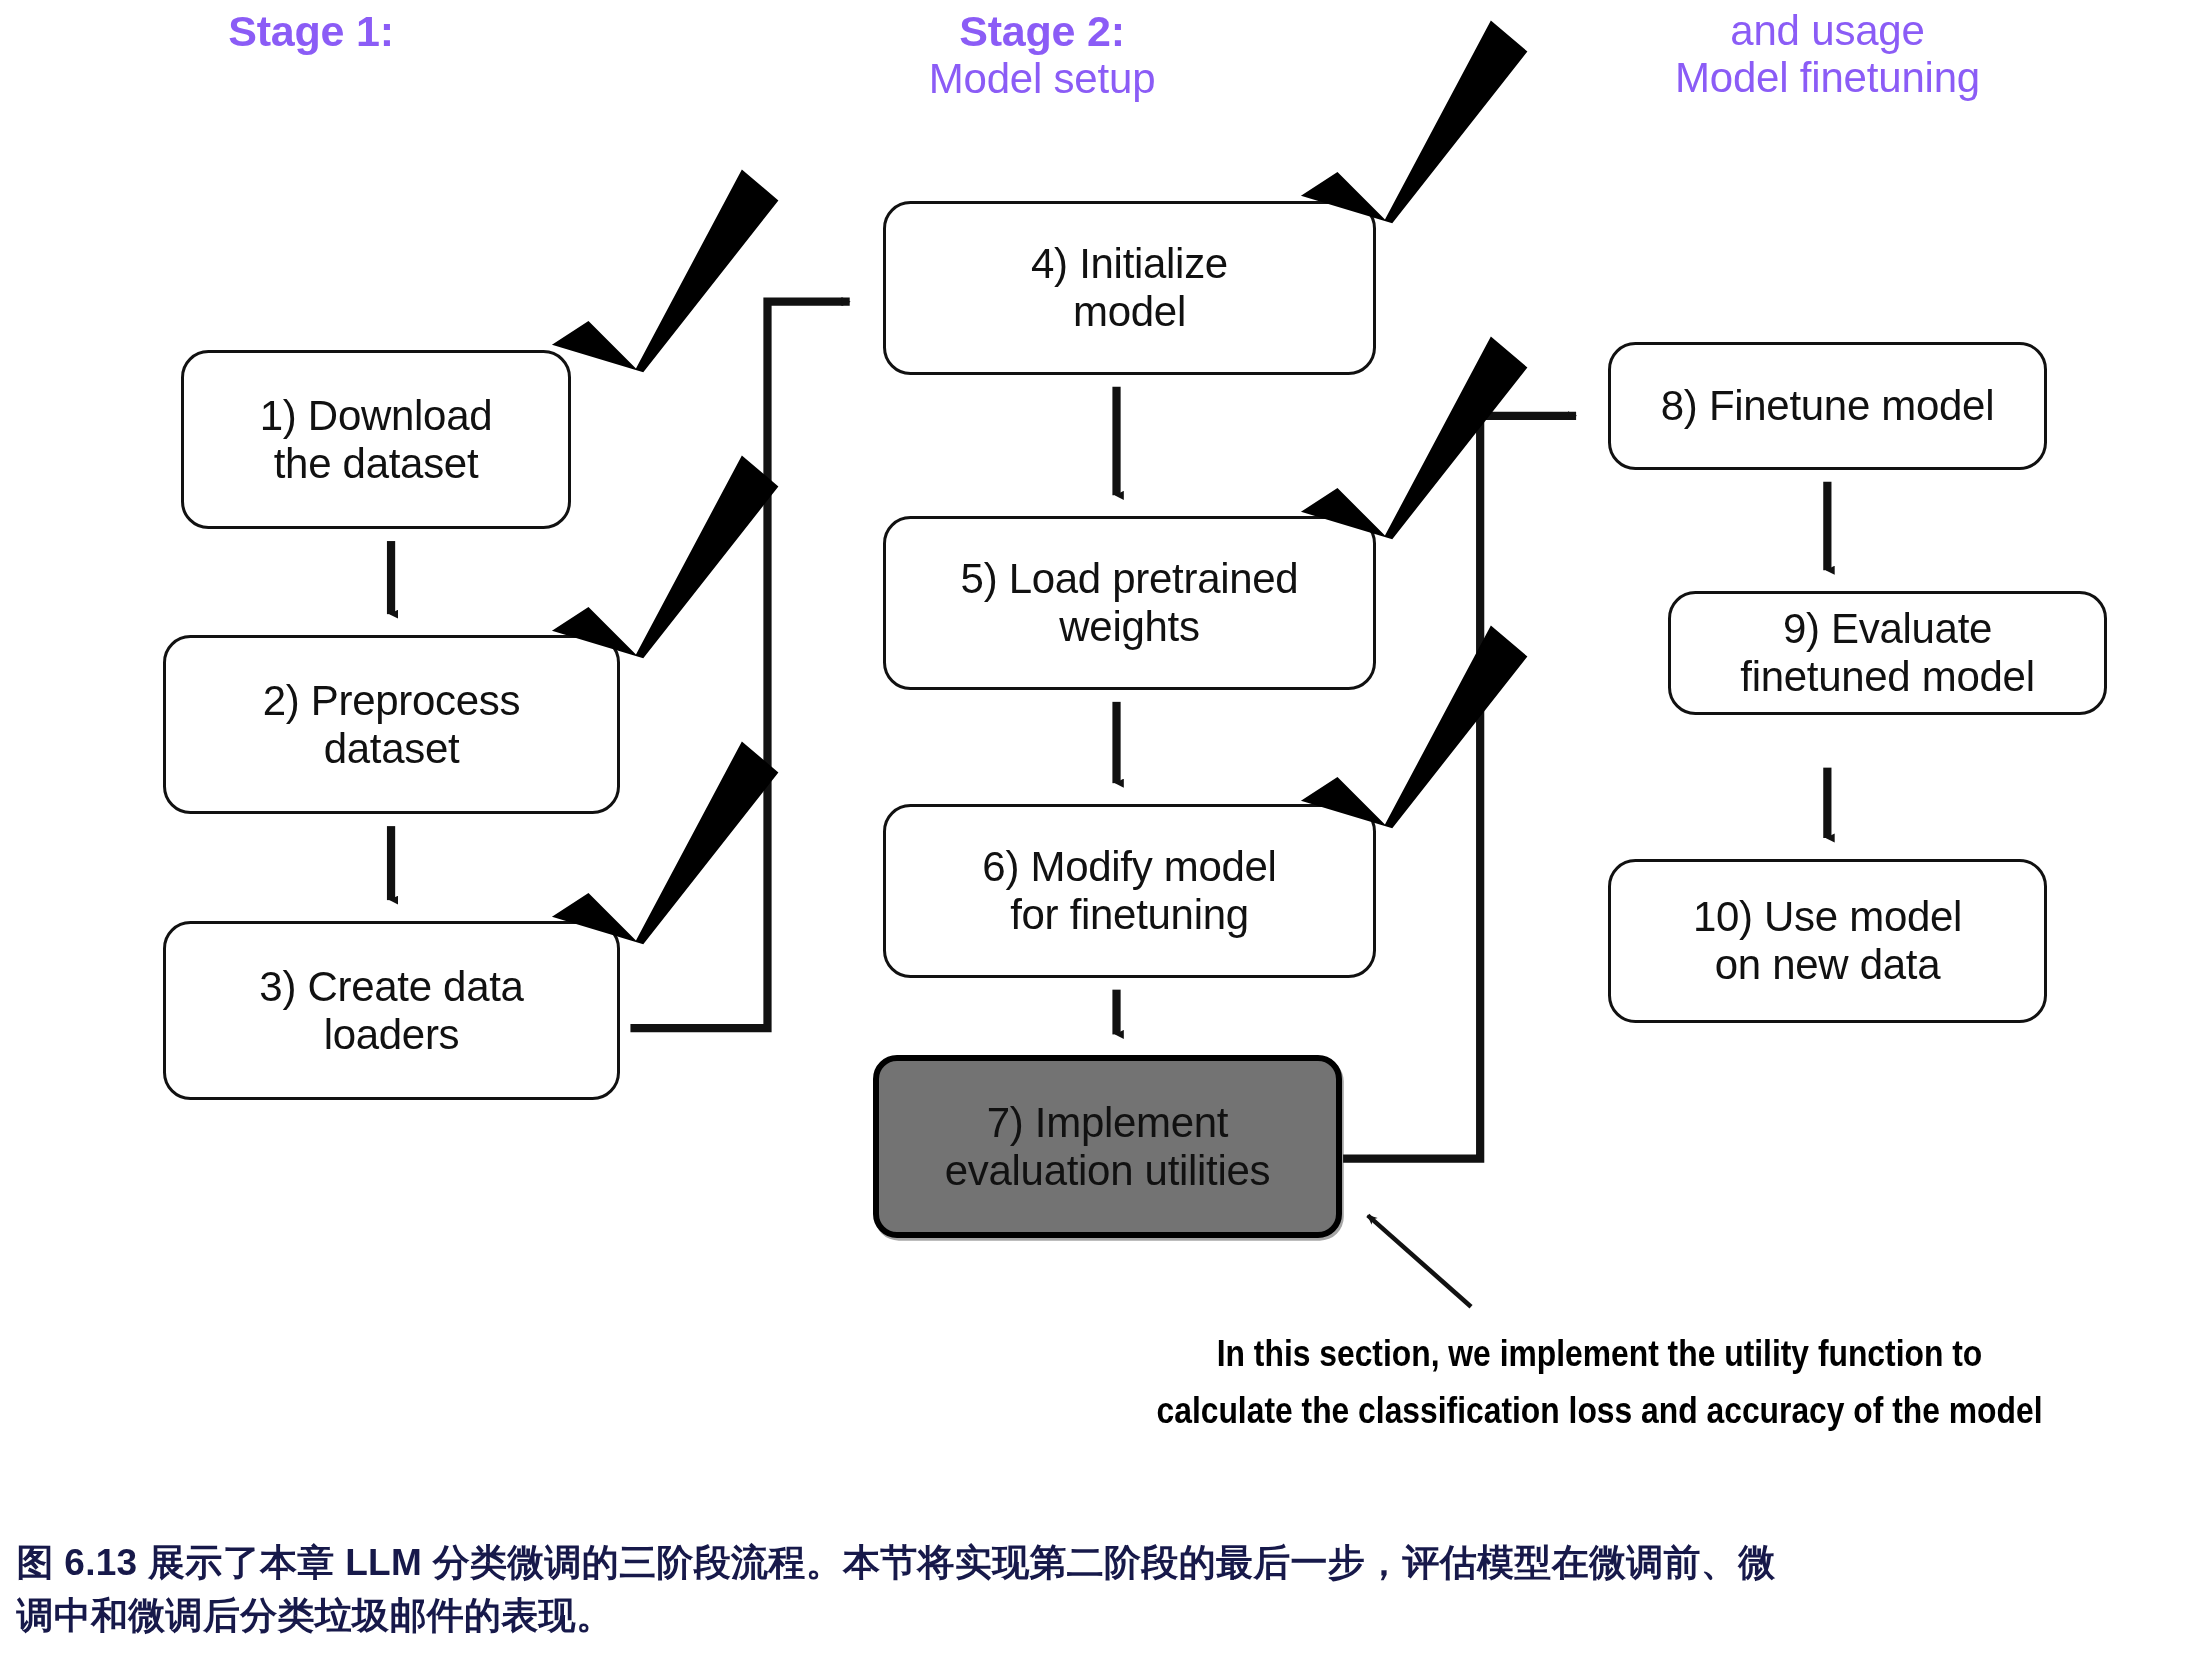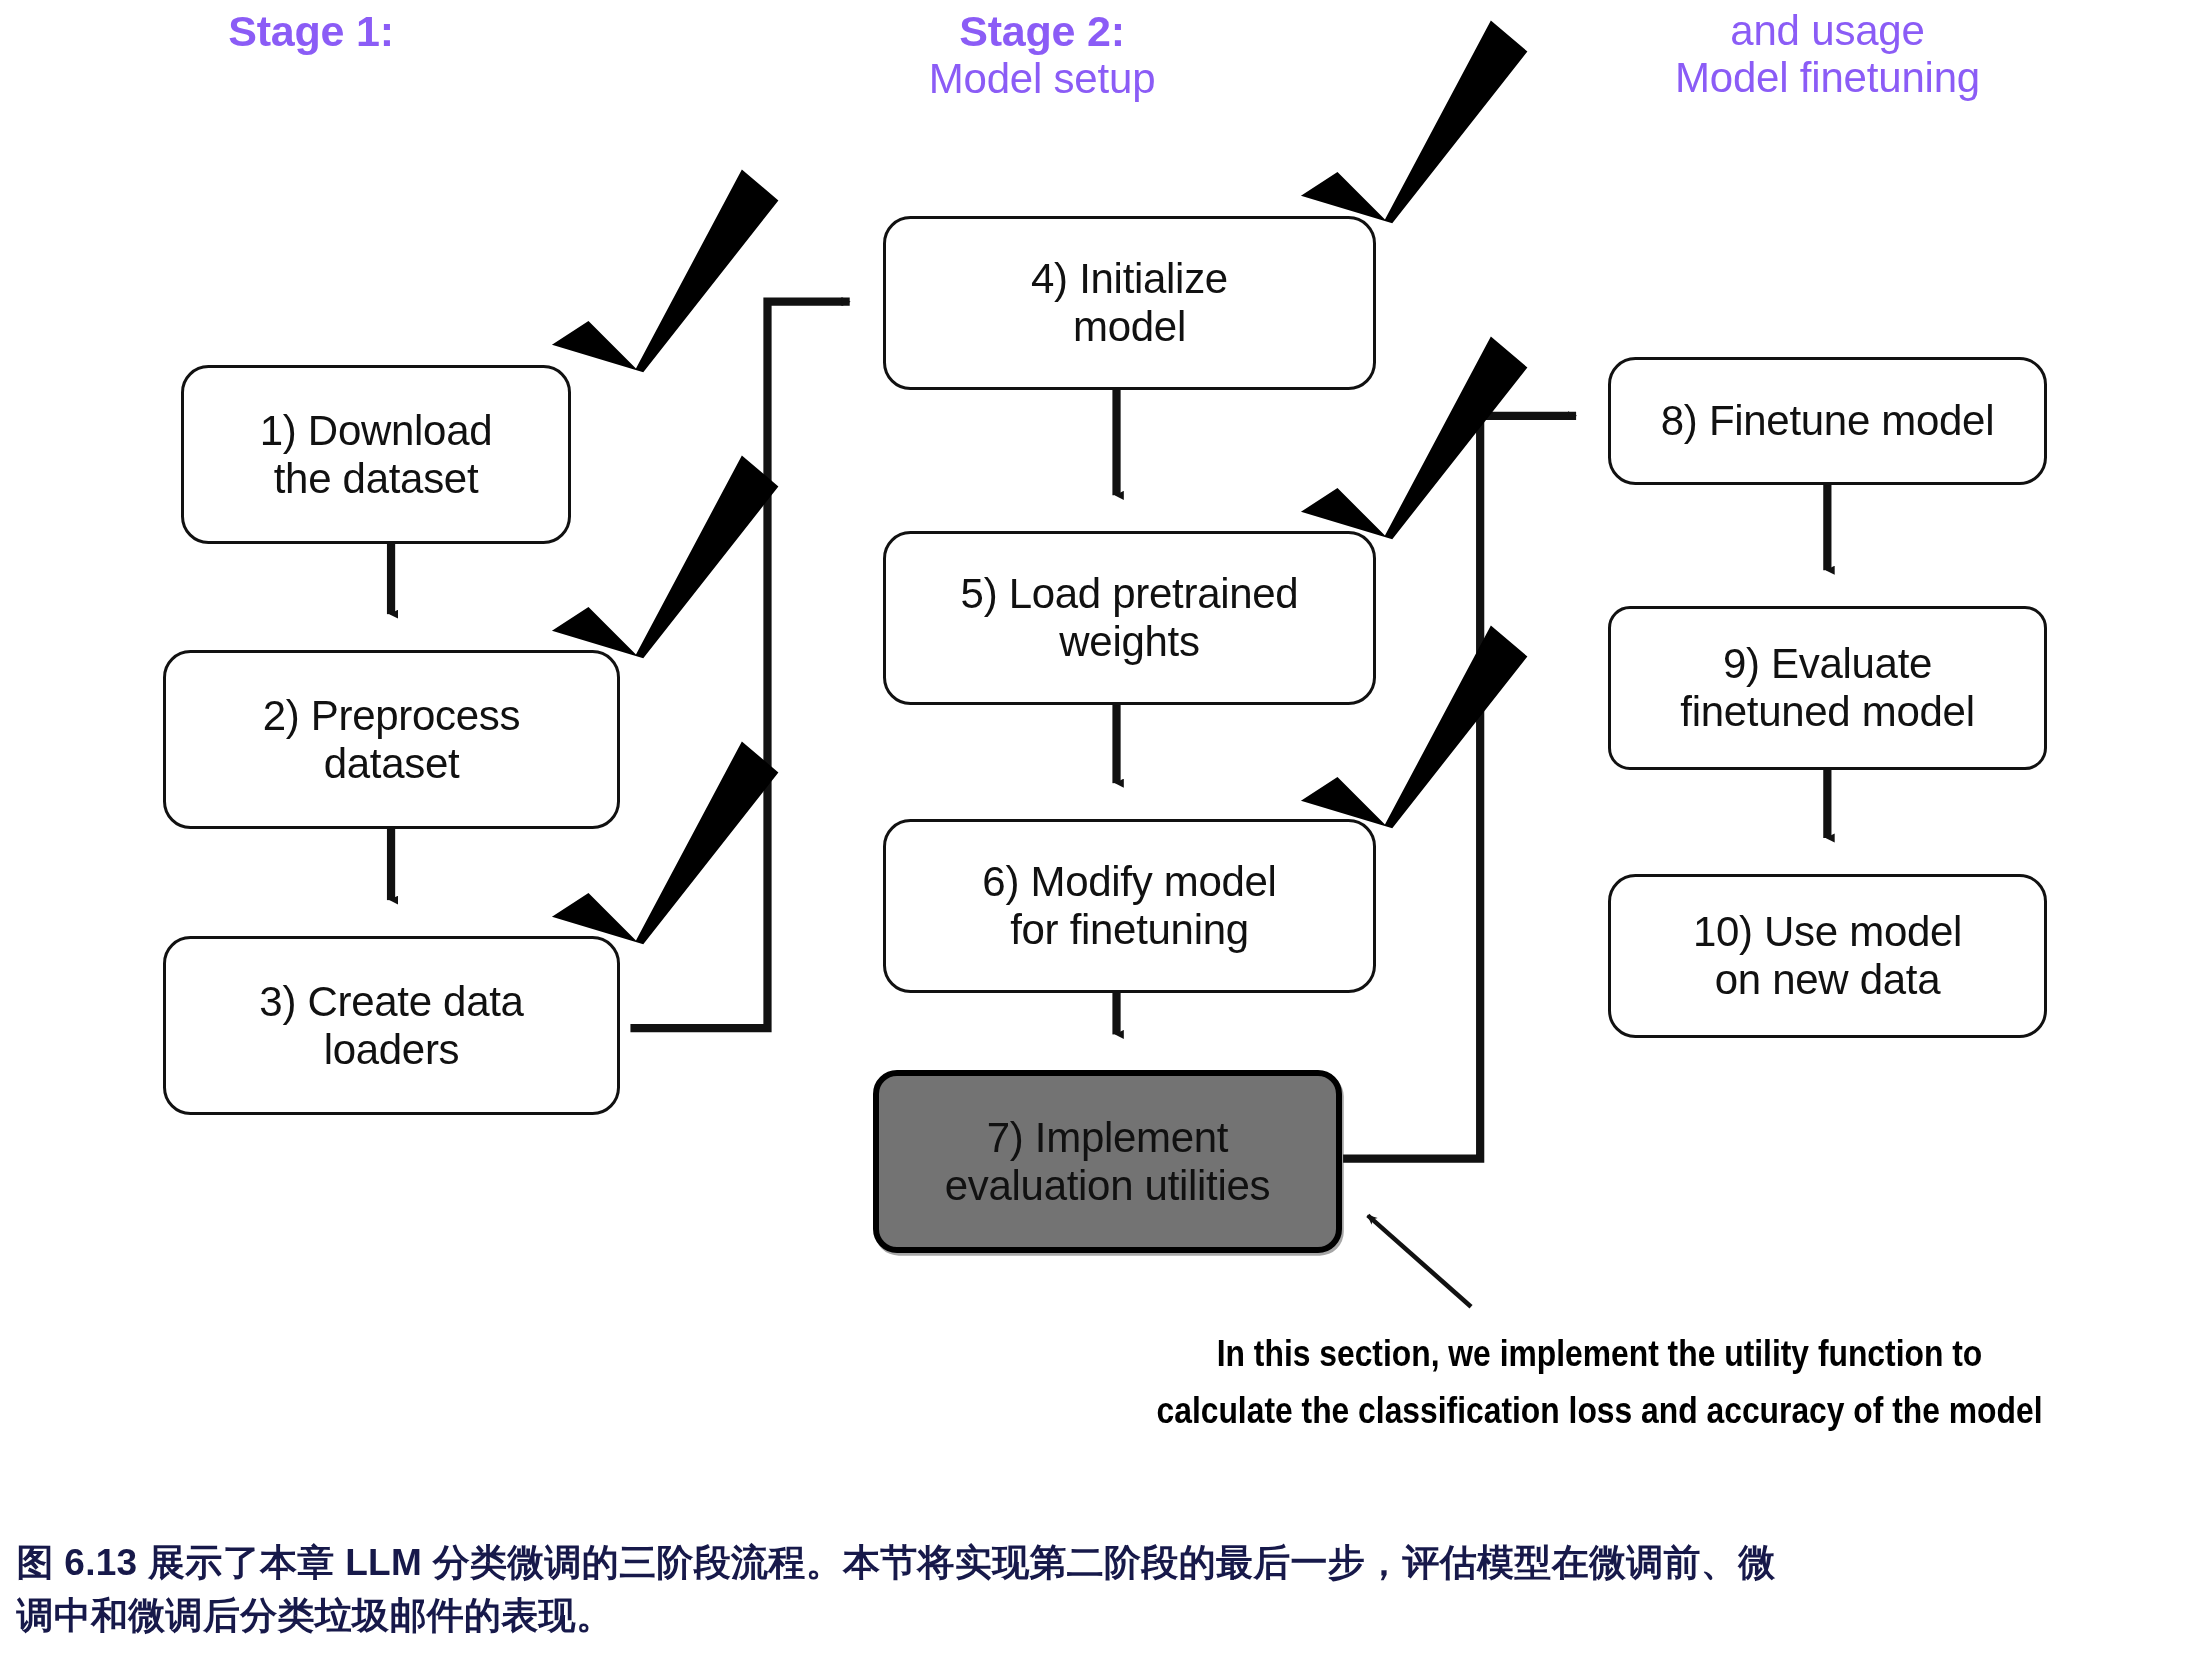--- a/index.html
+++ b/index.html
@@ -52,21 +52,20 @@
     display: flex;
     align-items: center;
     justify-content: center;
     text-align: center;
     padding: 3.7px 12.8px;
     line-height: 1.14;
     font-size: 42px;
     letter-spacing: -0.3px;
     color: #111;
     z-index: 3;
-    margin-top: 15px;
   }
   .node.highlight {
     background: #737373;
     border-width: 6.4px;
     border-color: #000;
     border-radius: 24px;
     box-shadow: 1.8px 2.7px 0 rgba(0,0,0,0.35);
   }
 
   
@@ -75,21 +74,21 @@
   #node-3 { left: 163px; top: 921px; width: 457px; height: 179px; }
 
   
   #node-4 { left: 883px; top: 201px;  width: 493px; height: 174px; }
   #node-5 { left: 883px; top: 516px;  width: 493px; height: 174px; }
   #node-6 { left: 883px; top: 804px;  width: 493px; height: 174px; }
   #node-7 { left: 873px; top: 1055px; width: 469px; height: 183px; }
 
   
   #node-8  { left: 1608px; top: 342px;  width: 439px; height: 128px; }
-  #node-9  { left: 1608px; top: 591px;  width: 439px; height: 164px; border-radius: 22px; }
+  #node-9  { left: 1668px; top: 591px;  width: 439px; height: 124px; }
   #node-10 { left: 1608px; top: 859px;  width: 439px; height: 164px; }
 
   
   .checkmark {
     position: absolute;
     z-index: 5;
     pointer-events: none;
   }
 
   

